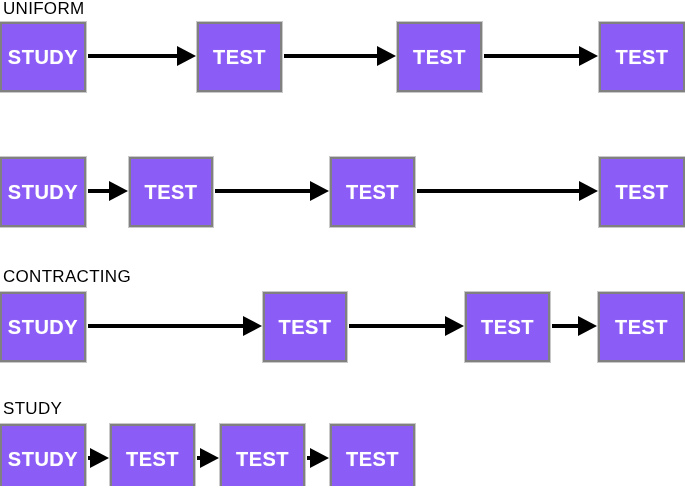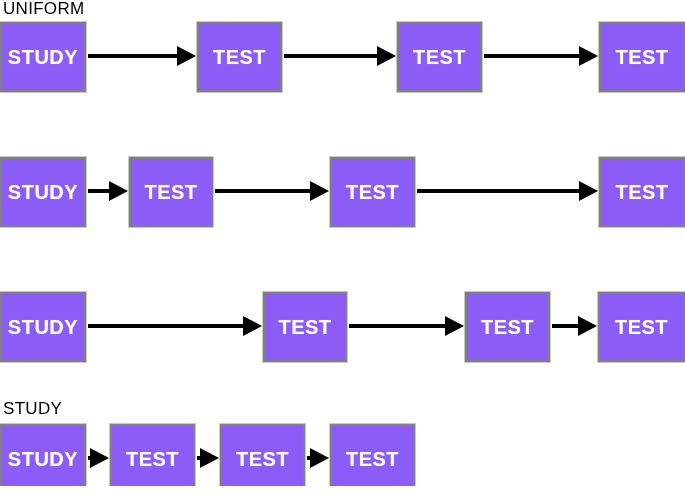--- a/index.html
+++ b/index.html
@@ -109,20 +109,21 @@
     <div class="box" style="left: 330px; top: 157px; width: 81px; height: 66px;">
       <span class="box-text">TEST</span>
     </div>
     <div class="arrow" style="left: 417px; top: 181px; width: 181px;">
       <div class="arrow-line" style="width: 166px;"></div>
       <div class="arrow-head"></div>
     </div>
     <div class="box" style="left: 599px; top: 157px; width: 82px; height: 66px;">
       <span class="box-text">TEST</span>
     </div>
+    <div class="row-label" style="left: 3px; top: 268px;">CONTRACTING</div>
     <div class="box" style="left: 0px; top: 292px; width: 82px; height: 66px;">
       <span class="box-text">STUDY</span>
     </div>
     <div class="arrow" style="left: 88px; top: 316px; width: 174px;">
       <div class="arrow-line" style="width: 159px;"></div>
       <div class="arrow-head"></div>
     </div>
     <div class="box" style="left: 263px; top: 292px; width: 80px; height: 66px;">
       <span class="box-text">TEST</span>
     </div>

